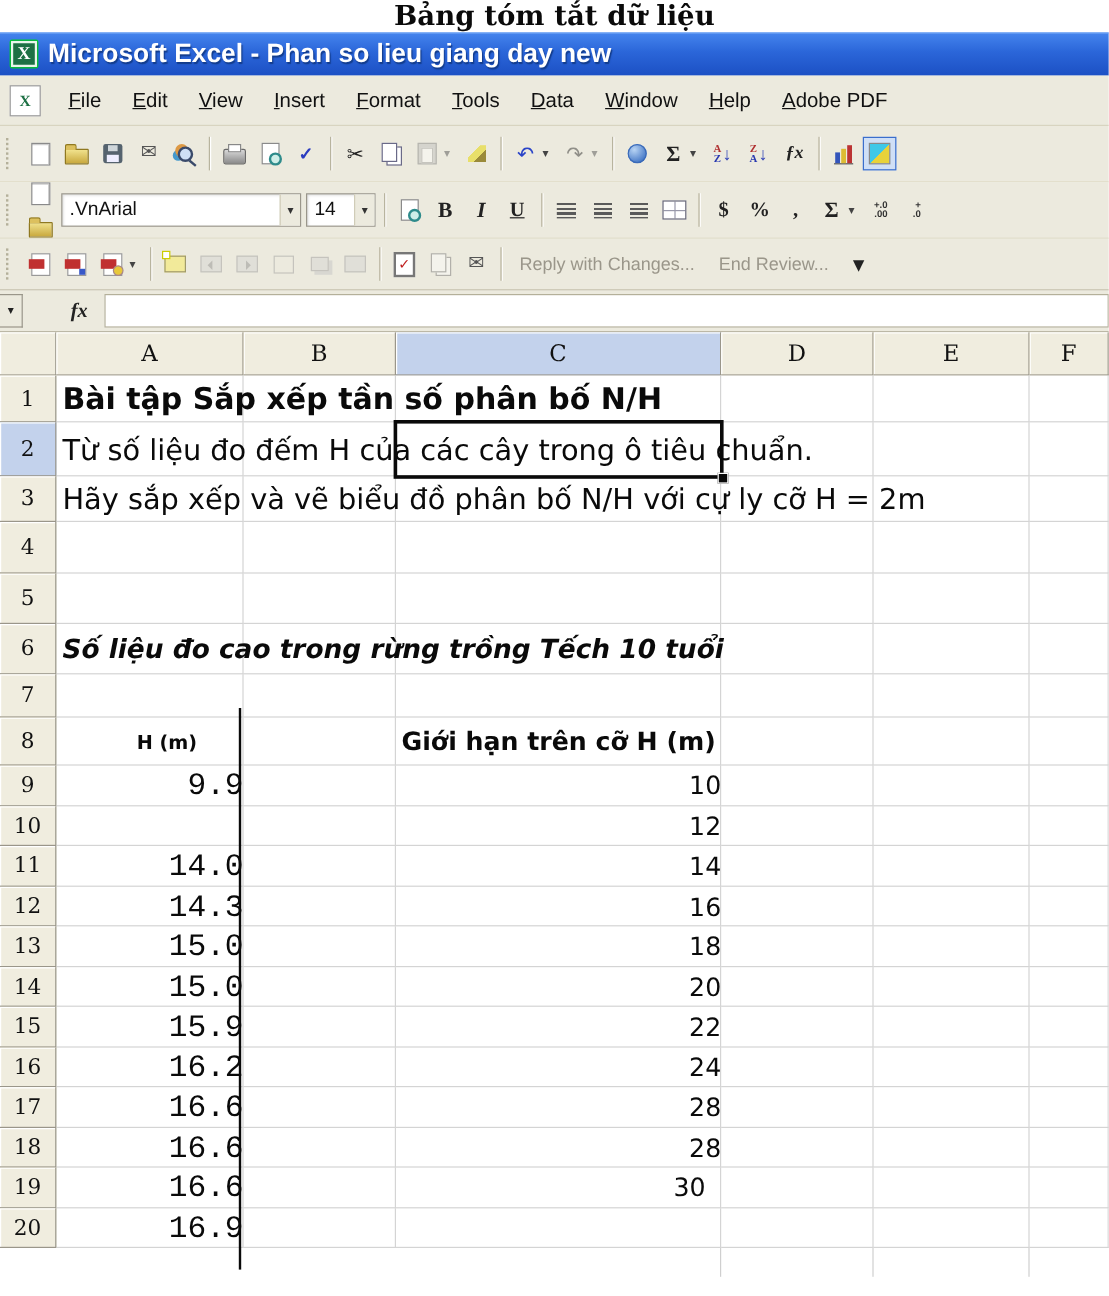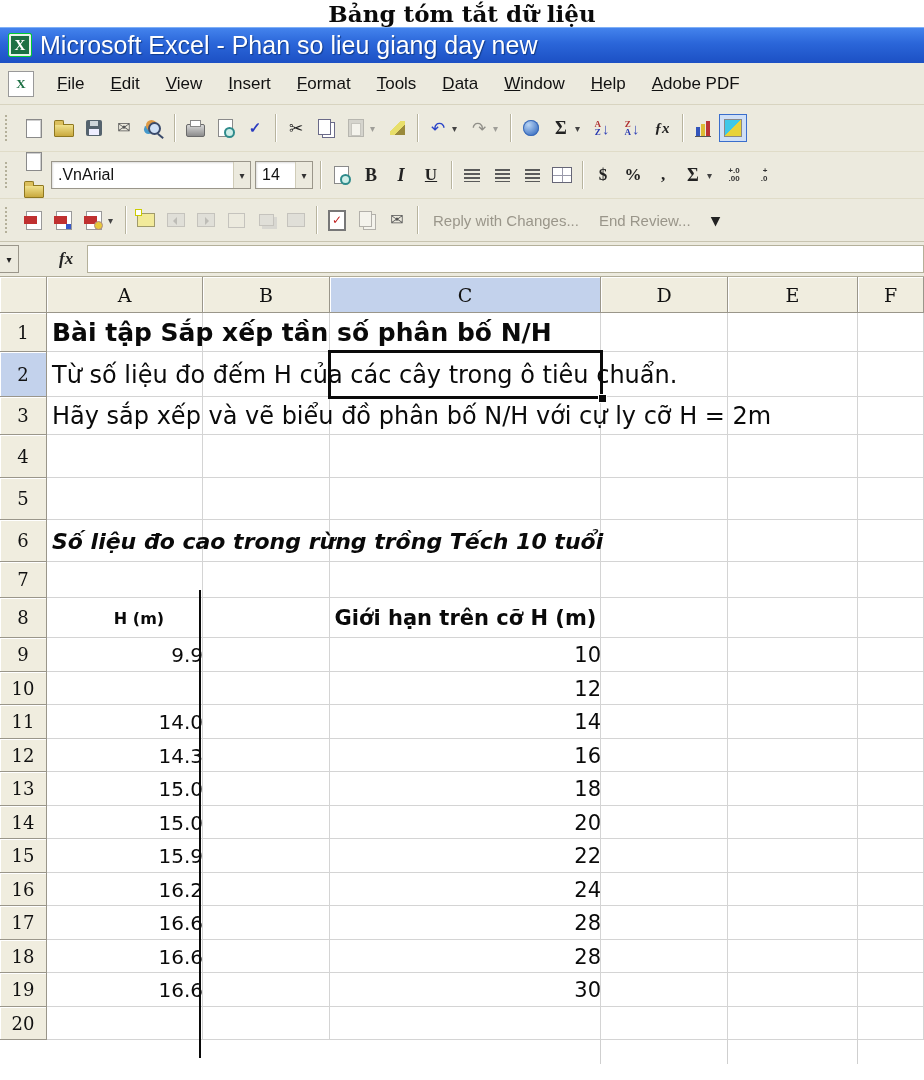--- a/index.html
+++ b/index.html
@@ -10,21 +10,21 @@
   
   .doc-title{height:27px;display:flex;align-items:center;justify-content:center;
     font-family:"DejaVu Serif","Liberation Serif",serif;font-weight:bold;font-size:23px;color:#0a0a0a;}
 
   
   .titlebar{height:36px;background:linear-gradient(180deg,#4585ee 0%,#2b66d9 45%,#1c50c4 100%);
     display:flex;align-items:center;padding:0 8px;box-shadow:inset 0 1px 0 #7fb0f7;}
   .xl-logo{width:22px;height:22px;margin-right:8px;background:#fff;border:1px solid #0c3;
     display:flex;align-items:center;justify-content:center;border-radius:2px;
     font:bold 15px "Liberation Serif",serif;color:#fff;background:#1d7044;box-shadow:inset 0 0 0 2px #e8f5ea;}
-  .titlebar .wtitle{color:#fff;font-size:25px;font-weight:normal;text-shadow:1px 1px 1px #123b8a;text-align:right;}
+  .titlebar .wtitle{color:#fff;font-size:22px;font-weight:bold;text-shadow:1px 1px 1px #123b8a;text-align:right;}
 
   
   .menubar{height:41px;background:#eceade;display:flex;align-items:center;gap:0;
     border-bottom:1px solid #d8d4c0;padding-left:6px;}
   .appicon{width:24px;height:24px;margin:0 10px 0 2px;background:#fff;border:1px solid #999;
     display:flex;align-items:center;justify-content:center;
     font:bold 13px "Liberation Serif",serif;color:#1d7044;}
   .menu-item{display:inline-block;padding:4px 13px;font-size:17px;color:#111;cursor:default;}
   .menu-item::first-letter{text-decoration:underline;}
 
@@ -147,21 +147,21 @@
   .rhd.sel{background:#c3d2ec;}
   .gcell{position:absolute;top:0;height:100%;box-sizing:border-box;
     border-right:1px solid #d4d4d4;border-bottom:1px solid #d4d4d4;}
   .ctext{position:absolute;top:0;height:100%;display:flex;align-items:center;
     font-family:"DejaVu Sans","Liberation Sans",sans-serif;color:#0a0a0a;white-space:nowrap;overflow:visible;}
   .t-spill{left:52px;right:4px;font-size:24px;}
   .t-r1{font-size:25px;font-weight:bold;}
   .t-r6{font-size:22px;font-weight:bold;font-style:italic;}
   .t-a8{justify-content:center;font-weight:bold;font-size:16px;}
   .t-c8{justify-content:center;font-weight:bold;font-size:21px;}
-  .t-adata{justify-content:flex-end;padding-right:9px;font-size:20px;}
+  .t-adata{justify-content:flex-end;padding-right:9px;font-size:26px;font-family:Liberation Mono, monospace;}
   .t-cdata{justify-content:flex-end;padding-right:7px;font-size:21px;}
 
   .selbox{position:absolute;box-sizing:border-box;border:3px solid #0a0a0a;background:transparent;}
   .fillhandle{position:absolute;width:7px;height:7px;background:#0a0a0a;border:1px solid #fff;}
   .vline{position:absolute;width:2px;background:#0a0a0a;}
   .colstub{position:absolute;width:1px;height:24px;background:#cfcfcf;}
 </style>
 </head>
 <body>
 
@@ -705,30 +705,31 @@
       </div>
       <div class="grow" style="height: 34px;">
         <div class="rhd">19</div>
         <div class="gcell" style="left: 47px; width: 156px;"></div>
         <div class="gcell" style="left: 203px; width: 127px;"></div>
         <div class="gcell" style="left: 330px; width: 271px;"></div>
         <div class="gcell" style="left: 601px; width: 127px;"></div>
         <div class="gcell" style="left: 728px; width: 130px;"></div>
         <div class="gcell" style="left: 858px; width: 66px;"></div>
         <span class="ctext t-adata" style="left: 47px; width: 156px;">16.6</span>
-        <span class="ctext t-cdata" style="left: 330px; width: 271px;">30</span>
+        <span class="ctext t-cdata" style="left: 317px; width: 271px;">30</span>
       </div>
       <div class="grow" style="height: 33px;">
         <div class="rhd">20</div>
         <div class="gcell" style="left: 47px; width: 156px;"></div>
         <div class="gcell" style="left: 203px; width: 127px;"></div>
         <div class="gcell" style="left: 330px; width: 271px;"></div>
         <div class="gcell" style="left: 601px; width: 127px;"></div>
         <div class="gcell" style="left: 728px; width: 130px;"></div>
         <div class="gcell" style="left: 858px; width: 66px;"></div>
+        <span class="ctext t-adata" style="left: 47px; width: 156px;">16.9</span>
       </div>
       <div class="selbox" style="left: 328px; top: 37px; width: 275px; height: 49px;"></div>
       <div class="fillhandle" style="left: 598px; top: 81px;"></div>
       <div class="vline" style="left: 199px; top: 277px; height: 468px;"></div>
       <div class="colstub" style="left: 600px; top: 727px;"></div>
       <div class="colstub" style="left: 727px; top: 727px;"></div>
       <div class="colstub" style="left: 857px; top: 727px;"></div>
     </div>
 
 </div>

